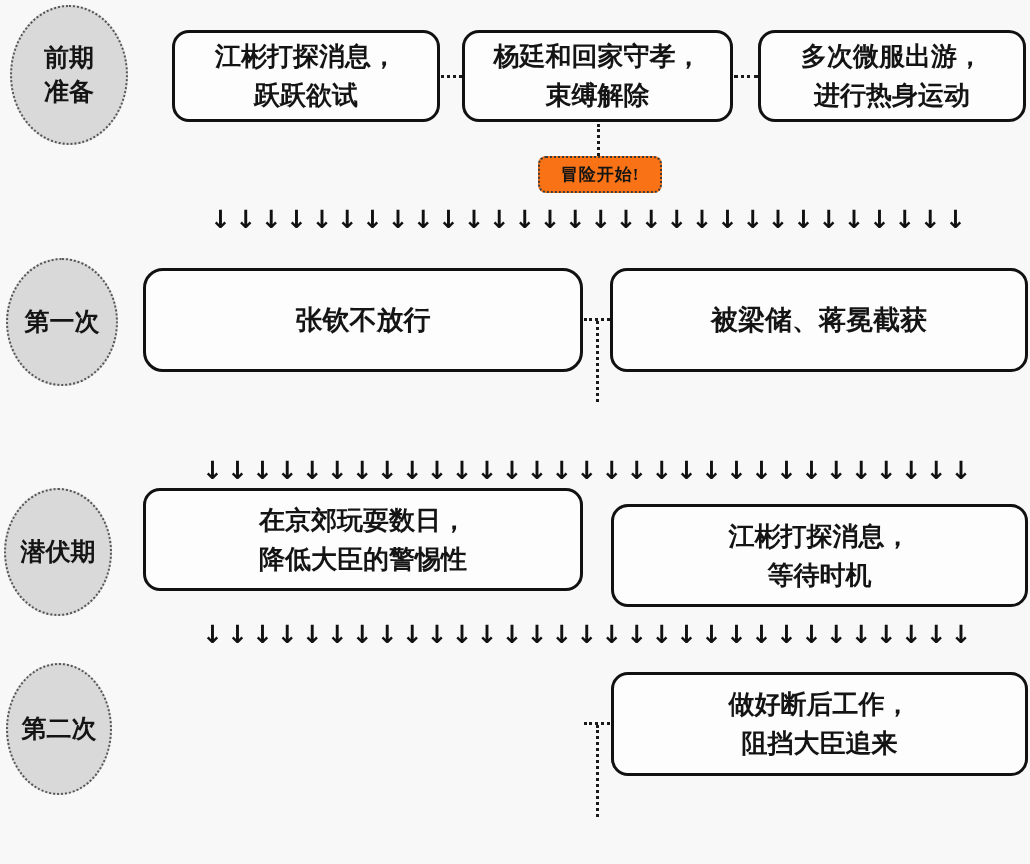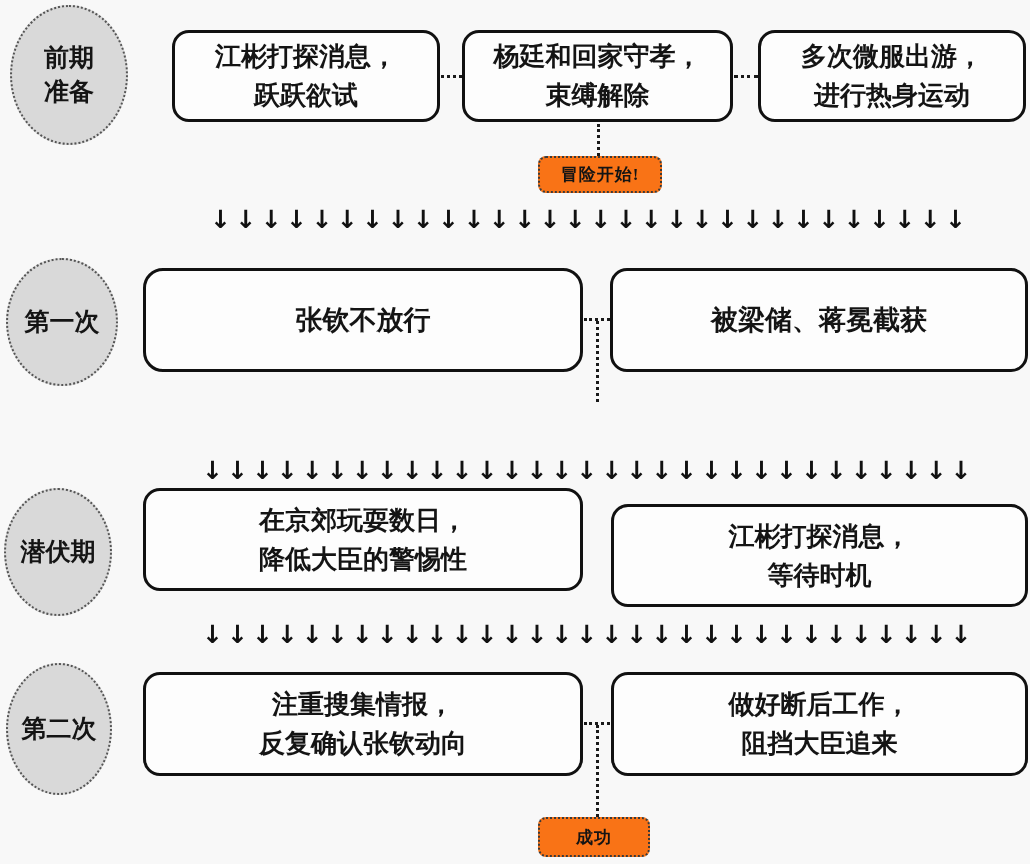--- a/index.html
+++ b/index.html
@@ -195,21 +195,18 @@
       <span>↓</span>
       <span>↓</span>
       <span>↓</span>
       <span>↓</span>
       <span>↓</span>
       <span>↓</span>
       <span>↓</span>
       <span>↓</span>
     </div>
 
-  <div class="box b41">注重搜集情报，
-反复确认张钦动向</div>
   <div class="box b42">做好断后工作，
 阻挡大臣追来</div>
   <div class="hdot h4"></div>
   <div class="vdot v4"></div>
-  <div class="status s3">成功</div>
 
 </div>
 
 </body></html>

